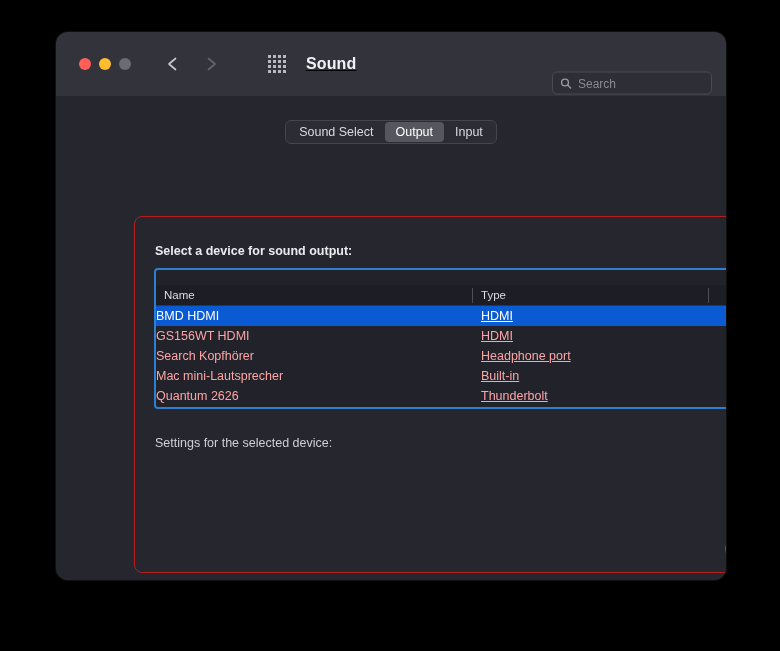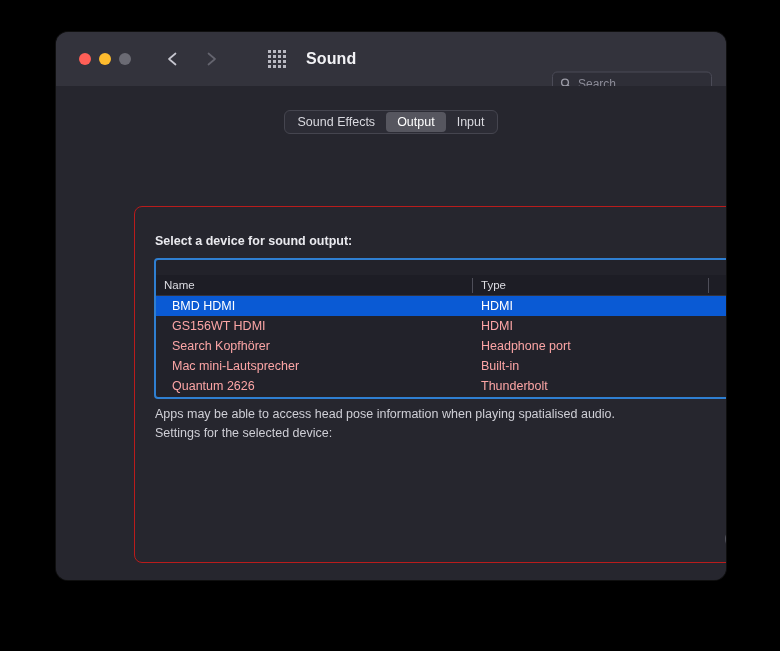--- a/index.html
+++ b/index.html
@@ -34,25 +34,26 @@
     width: 670px;
     height: 548px;
     background: #26262e;
     border-radius: 12px;
     overflow: hidden;
   }
 
   
   .titlebar {
     position: relative;
-    height: 54px;
+    height: 64px;
     background: #33333c;
     display: flex;
     align-items: center;
     padding: 8px 14px;
+    text-decoration: underline;
   }
 
   .traffic {
     display: flex;
     gap: 8px;
     align-items: center;
     margin-left: 9px;
   }
   .dot { width: 12px; height: 12px; border-radius: 50%; }
   .dot.close { background: #ff5f57; }
@@ -206,22 +207,22 @@
   }
   .trow {
     position: relative;
     height: 20px;
     display: flex;
     align-items: center;
     font-size: 12.5px;
     color: #fca5a5;
   }
   .trow.sel { background: #0a5ad4; color: #ffffff; }
-  .cell-name { width: 317px; padding-left: 16px; }
-  .cell-type { padding-left: 8px; }
+  .cell-name { width: 317px; padding-left: 0; }
+  .cell-type { padding-left: 8px; text-decoration: underline; }
 
   .note {
     position: absolute;
     left: 20px;
     font-size: 12.5px;
     color: #cfcfd6;
   }
   .note.spatial { top: 200px; }
   .note.settings { top: 219px; }
 
@@ -302,21 +303,21 @@
         <line x1="7.6" y1="7.6" x2="10.6" y2="10.6" stroke="#9a9aa5" stroke-width="1.4" stroke-linecap="round"></line>
       </svg>
       <input type="text" placeholder="Search" style="">
     </div>
   </div>
 
   <div class="win-body">
 
     <div class="tabs">
       <div class="seg">
-        <div class="seg-item">Sound Effects</div>
+        <div class="seg-item">Sound Select</div>
         <div class="seg-item active">Output</div>
         <div class="seg-item">Input</div>
       </div>
     </div>
 
     <div class="panel">
 
       <div class="panel-label">Select a device for sound output:</div>
 
       <div class="table-wrap">
@@ -345,20 +346,19 @@
             <span class="cell-type">Built-in</span>
           </div>
           <div class="trow">
             <span class="cell-name">Quantum 2626</span>
             <span class="cell-type">Thunderbolt</span>
           </div>
         </div>
 
       </div>
 
-      <div class="note spatial">Apps may be able to access head pose information when playing spatialised audio.</div>
       <div class="note settings">Settings for the selected device:</div>
 
       <div class="help-btn">?</div>
     </div>
 
   </div>
 </div>
 
 </body></html>

